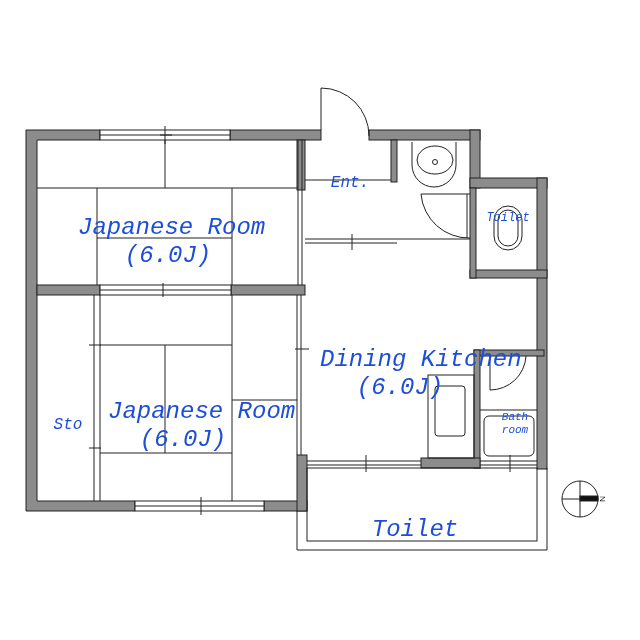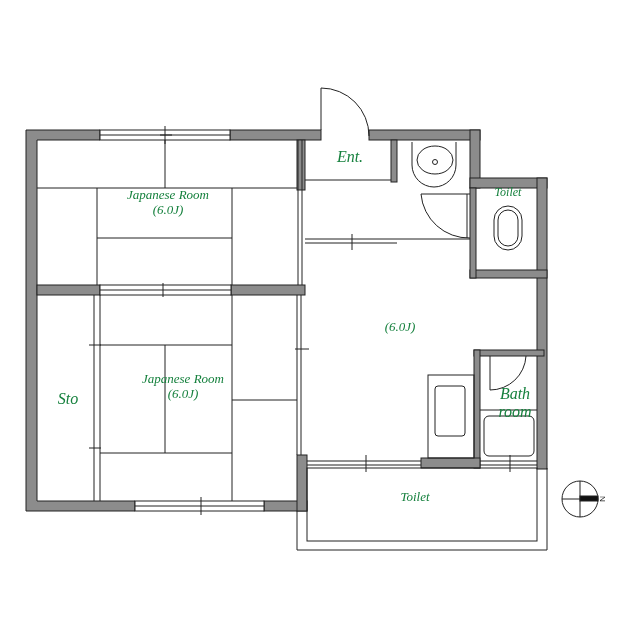--- a/index.html
+++ b/index.html
@@ -1,21 +1,21 @@
 <!DOCTYPE html>
 <html><head>
 <meta charset="utf-8">
 <style>
   html,body{margin:0;padding:0;background:#fff;}
   body{width:640px;height:640px;position:relative;overflow:hidden;font-family:"DejaVu Serif","Liberation Serif",serif;}
   svg{position:absolute;left:0;top:0;}
-  .lbl{position:absolute;font-family:Liberation Serif, serif;font-style:italic;color:#15803d;text-align:center;white-space:nowrap;line-height:1.15;}
-  .big{font-size:13px;}
+  .lbl{position:absolute;font-family:Liberation Mono, monospace;font-style:italic;color:#1d4ed8;text-align:center;white-space:nowrap;line-height:1.15;margin-top:26px;}
+  .big{font-size:24px;}
   .small{font-size:16px;}
-  .tiny{font-size:16px;}
+  .tiny{font-size:11px;}
 </style>
 </head>
 <body>
 
 <svg width="640" height="640" viewBox="0 0 640 640">
   <g stroke="#222" stroke-width="1" fill="#8c8c8c">
 
     <path d="M26 130 H100 V140 H37 V501 H135 V511 H26 Z"></path>
     <rect x="230" y="130" width="91" height="10"></rect>
     <rect x="369" y="130" width="111" height="10"></rect>
@@ -121,20 +121,21 @@
 
 <div class="lbl big" style="left:78px;top:188px;width:180px;">
   <div>Japanese Room</div>
   <div>(6.0J)</div>
 </div>
 <div class="lbl big" style="left:108px;top:372px;width:150px;">
   <div>Japanese Room</div>
   <div>(6.0J)</div>
 </div>
 <div class="lbl big" style="left:320px;top:320px;width:160px;">
+  <div>Dining Kitchen</div>
   <div>(6.0J)</div>
 </div>
 <div class="lbl" style="left:320px;top:148px;width:60px;font-size:16px;">Ent.</div>
 <div class="lbl small" style="left:482px;top:186px;width:52px;font-size:12px;">Toilet</div>
 <div class="lbl tiny" style="left:495px;top:385px;width:40px;">
   <div>Bath</div>
   <div>room</div>
 </div>
 <div class="lbl small" style="left:50px;top:390px;width:36px;">Sto</div>
 <div class="lbl big" style="left:350px;top:490px;width:130px;">Toilet</div>

